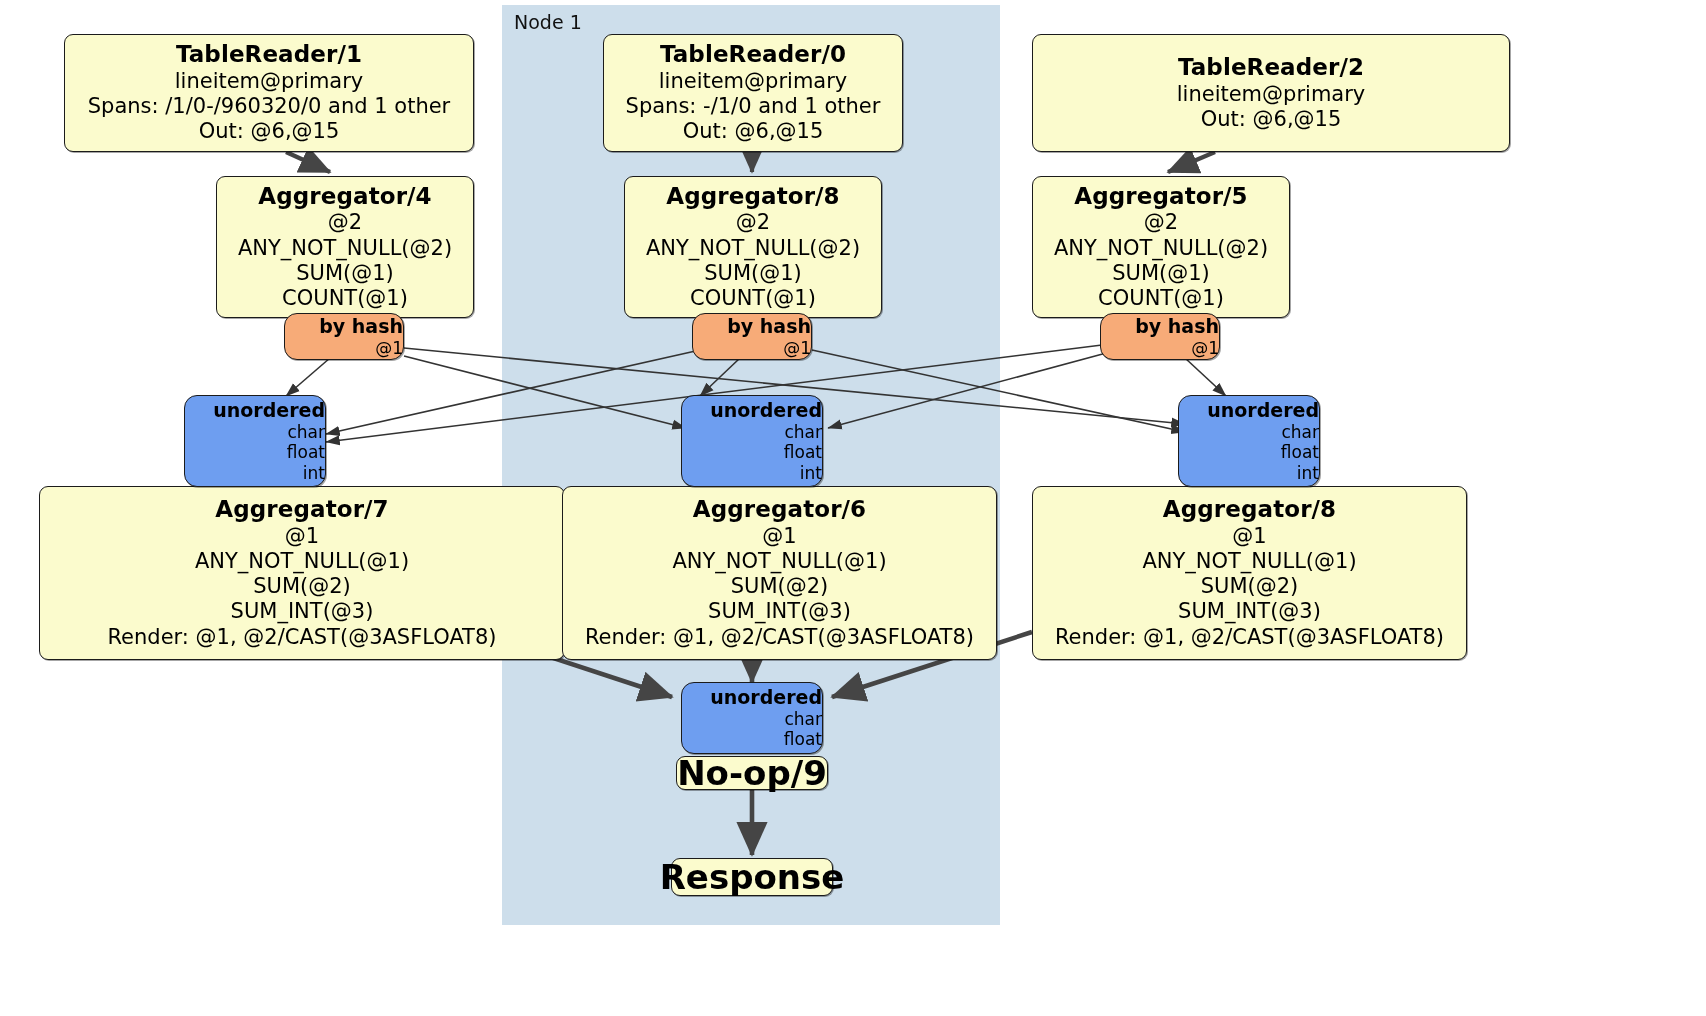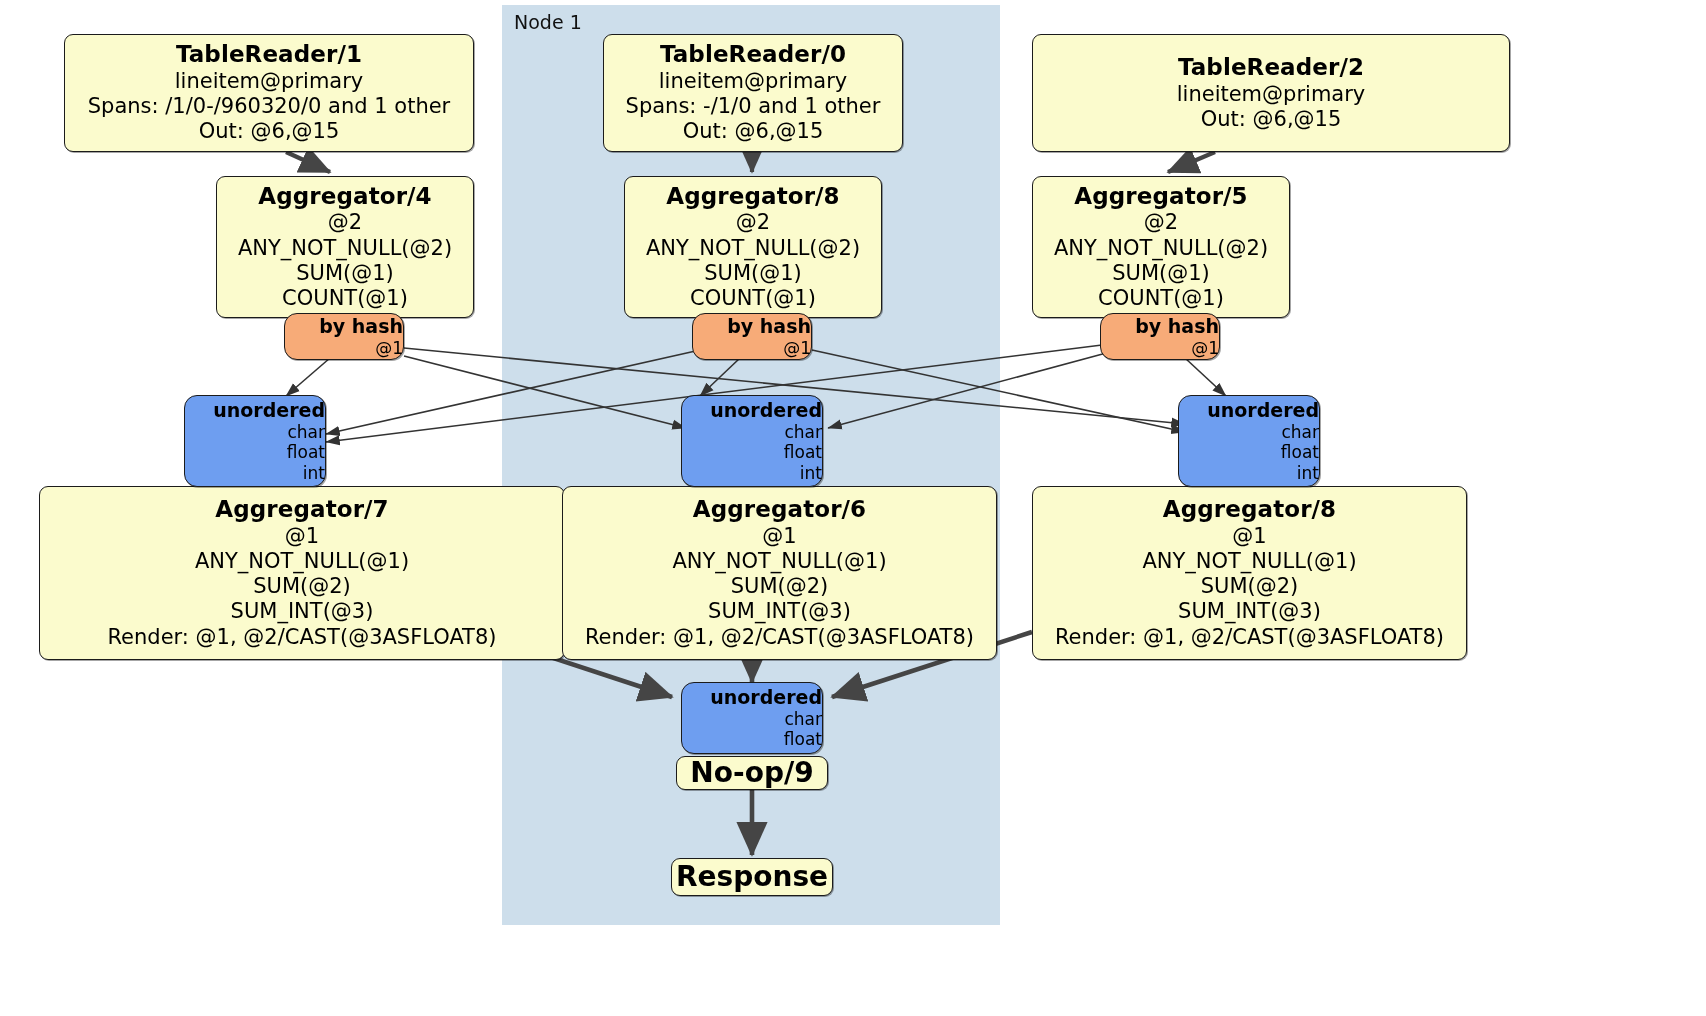--- a/index.html
+++ b/index.html
@@ -94,21 +94,21 @@
   }
 
   .terminal {
     background: #fbfbcd;
     border: 1.6px solid #1b1b1b;
     border-radius: 9px;
     box-shadow: 1px 1px 0 rgba(0,0,0,0.35);
   }
   .terminal .title {
     font-weight: bold;
-    font-size: 28px;
+    font-size: 34px;
     color: #000000;
   }
 
   
   .layer-bg   { z-index: 1; }
   .layer-edge { z-index: 2; }
   .layer-proc { z-index: 3; }
   .layer-rout { z-index: 4; align-items: flex-end; }
 </style>
 </head>

